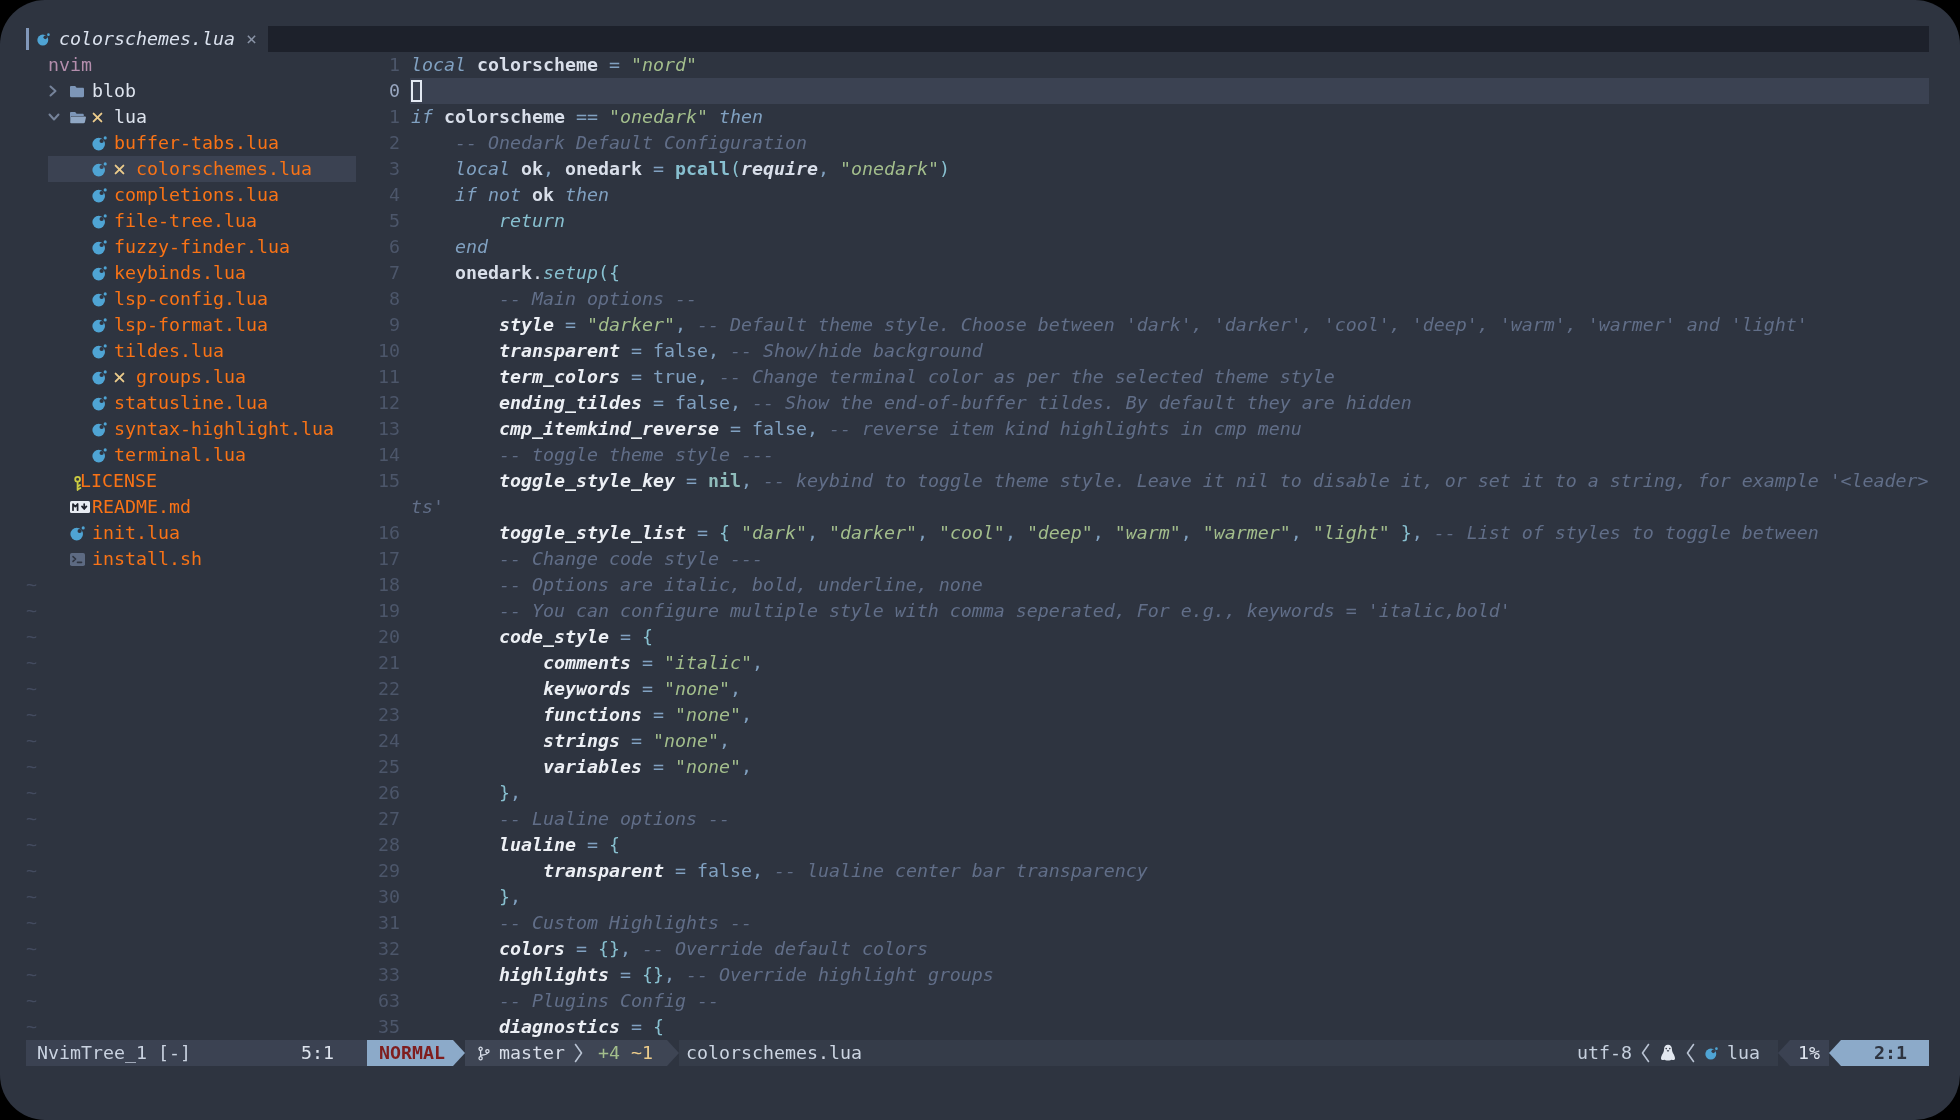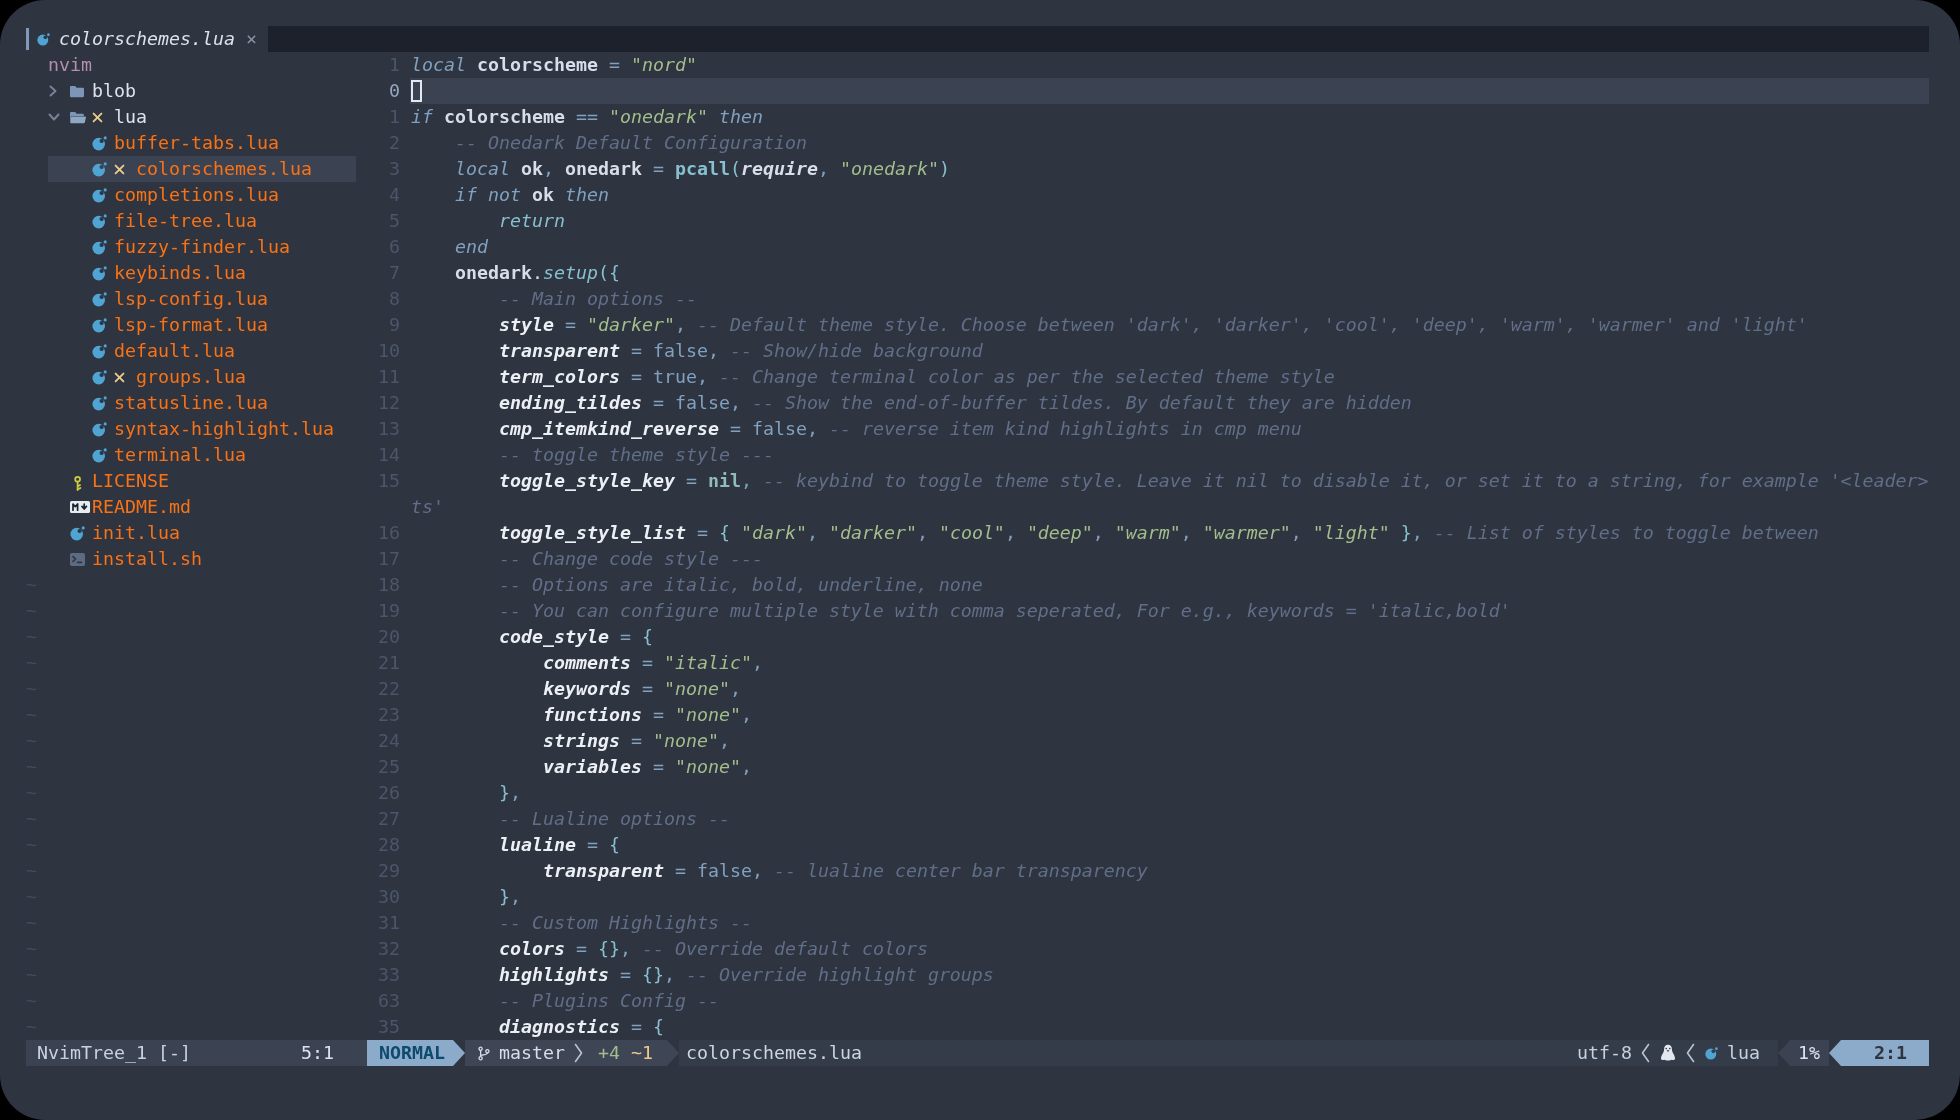--- a/index.html
+++ b/index.html
@@ -71,21 +71,21 @@
   .tree-dir{color:#dde3ed;}
   .tree-file{color:#f97316;}
   .tree-icon{position:absolute;top:6px;}
   .tilde{position:absolute;left:26px;width:11px;color:var(--tilde);height:26px;line-height:26px;}
   
   .sl{position:absolute;top:1040px;height:26px;line-height:26px;white-space:pre;}
   .sl-left{left:26px;width:341px;background:var(--sl-left);}
   .sl-left .title{position:absolute;top:0;left:11px;color:#c9d2e0;}
   .sl-left .loc{position:absolute;top:0;left:275px;color:#dde3ed;}
   .sl-a{left:367px;width:86px;background:var(--sl-a);}
-  .sl-a span{position:absolute;top:0;left:12px;color:#0c4a6e;font-weight:bold;}
+  .sl-a span{position:absolute;top:0;left:12px;color:#7f1d1d;font-weight:bold;}
   .sl-a-arrow{left:453px;width:12px;background:var(--sl-a);
       clip-path:polygon(0 0,100% 50%,0 100%);}
   .sl-b{left:465px;width:202px;background:var(--sl-b);}
   .sl-b-arrow{left:667px;width:12px;background:var(--sl-b);
       clip-path:polygon(0 0,100% 50%,0 100%);}
   .sl-c{left:679px;width:1099px;background:var(--sl-c);}
   .sl-y-arrow{left:1778px;width:12px;background:var(--sl-y);
       clip-path:polygon(100% 0,100% 100%,0 50%);}
   .sl-y{left:1790px;width:39px;background:var(--sl-y);}
   .sl-y span{position:absolute;top:0;left:8px;color:#dde3ed;}
@@ -243,21 +243,21 @@
         <span class="tree-cell tree-file" style="left:114px">lsp-format.lua</span>
       </div>
       <div class="tree-row" style="top:338px">
         <span class="tree-icon" style="left:92px;top:6px;">
           <svg width="15" height="15" viewBox="0 0 15 15">
         <circle cx="6.7" cy="8.1" r="6.3" fill="#4fa4d4"></circle>
         <circle cx="9.6" cy="5.0" r="2.1" fill="#2e3440"></circle>
         <circle cx="13.2" cy="1.9" r="1.55" fill="#4fa4d4"></circle>
           </svg>
         </span>
-        <span class="tree-cell tree-file" style="left:114px">default.lua</span>
+        <span class="tree-cell tree-file" style="left:114px">tildes.lua</span>
       </div>
       <div class="tree-row" style="top:364px">
         <span class="tree-icon" style="left:92px;top:6px;">
           <svg width="15" height="15" viewBox="0 0 15 15">
         <circle cx="6.7" cy="8.1" r="6.3" fill="#4fa4d4"></circle>
         <circle cx="9.6" cy="5.0" r="2.1" fill="#2e3440"></circle>
         <circle cx="13.2" cy="1.9" r="1.55" fill="#4fa4d4"></circle>
           </svg>
         </span>
         <span class="tree-icon" style="left:114px;top:8px;">
@@ -299,21 +299,21 @@
       </div>
       <div class="tree-row" style="top:468px">
         <span class="tree-icon" style="left:70px;top:7px;">
           <svg width="16" height="17" viewBox="0 0 16 17">
         <g stroke="#cbcb41" fill="none" stroke-width="1.8" stroke-linecap="round" stroke-linejoin="round">
         <circle cx="7.6" cy="4.2" r="2.4"></circle>
         <path d="M7.6 6.8V15M7.6 14.6l2.8-1.7M7.6 11.4l2.4-1.5"></path>
         </g>
           </svg>
         </span>
-        <span class="tree-cell tree-file" style="left:92px">LICENSE</span>
+        <span class="tree-cell tree-file" style="left:80px">LICENSE</span>
       </div>
       <div class="tree-row" style="top:494px">
         <span class="tree-icon" style="left:70px;top:6px;">
           <svg width="20" height="14" viewBox="0 0 20 14">
         <rect x="0" y="1" width="20" height="12" rx="1.6" fill="#e7ebf2"></rect>
         <path d="M3 10.2V4l2.3 2.7L7.6 4v6.2" stroke="#1d212b" stroke-width="1.7" fill="none" stroke-linejoin="round" stroke-linecap="round"></path>
         <path d="M14.2 4v4.4M12 6.4l2.2 2.6 2.2-2.6" stroke="#1d212b" stroke-width="1.7" fill="none" stroke-linejoin="round" stroke-linecap="round"></path>
           </svg>
         </span>
         <span class="tree-cell tree-file" style="left:92px">README.md</span>

